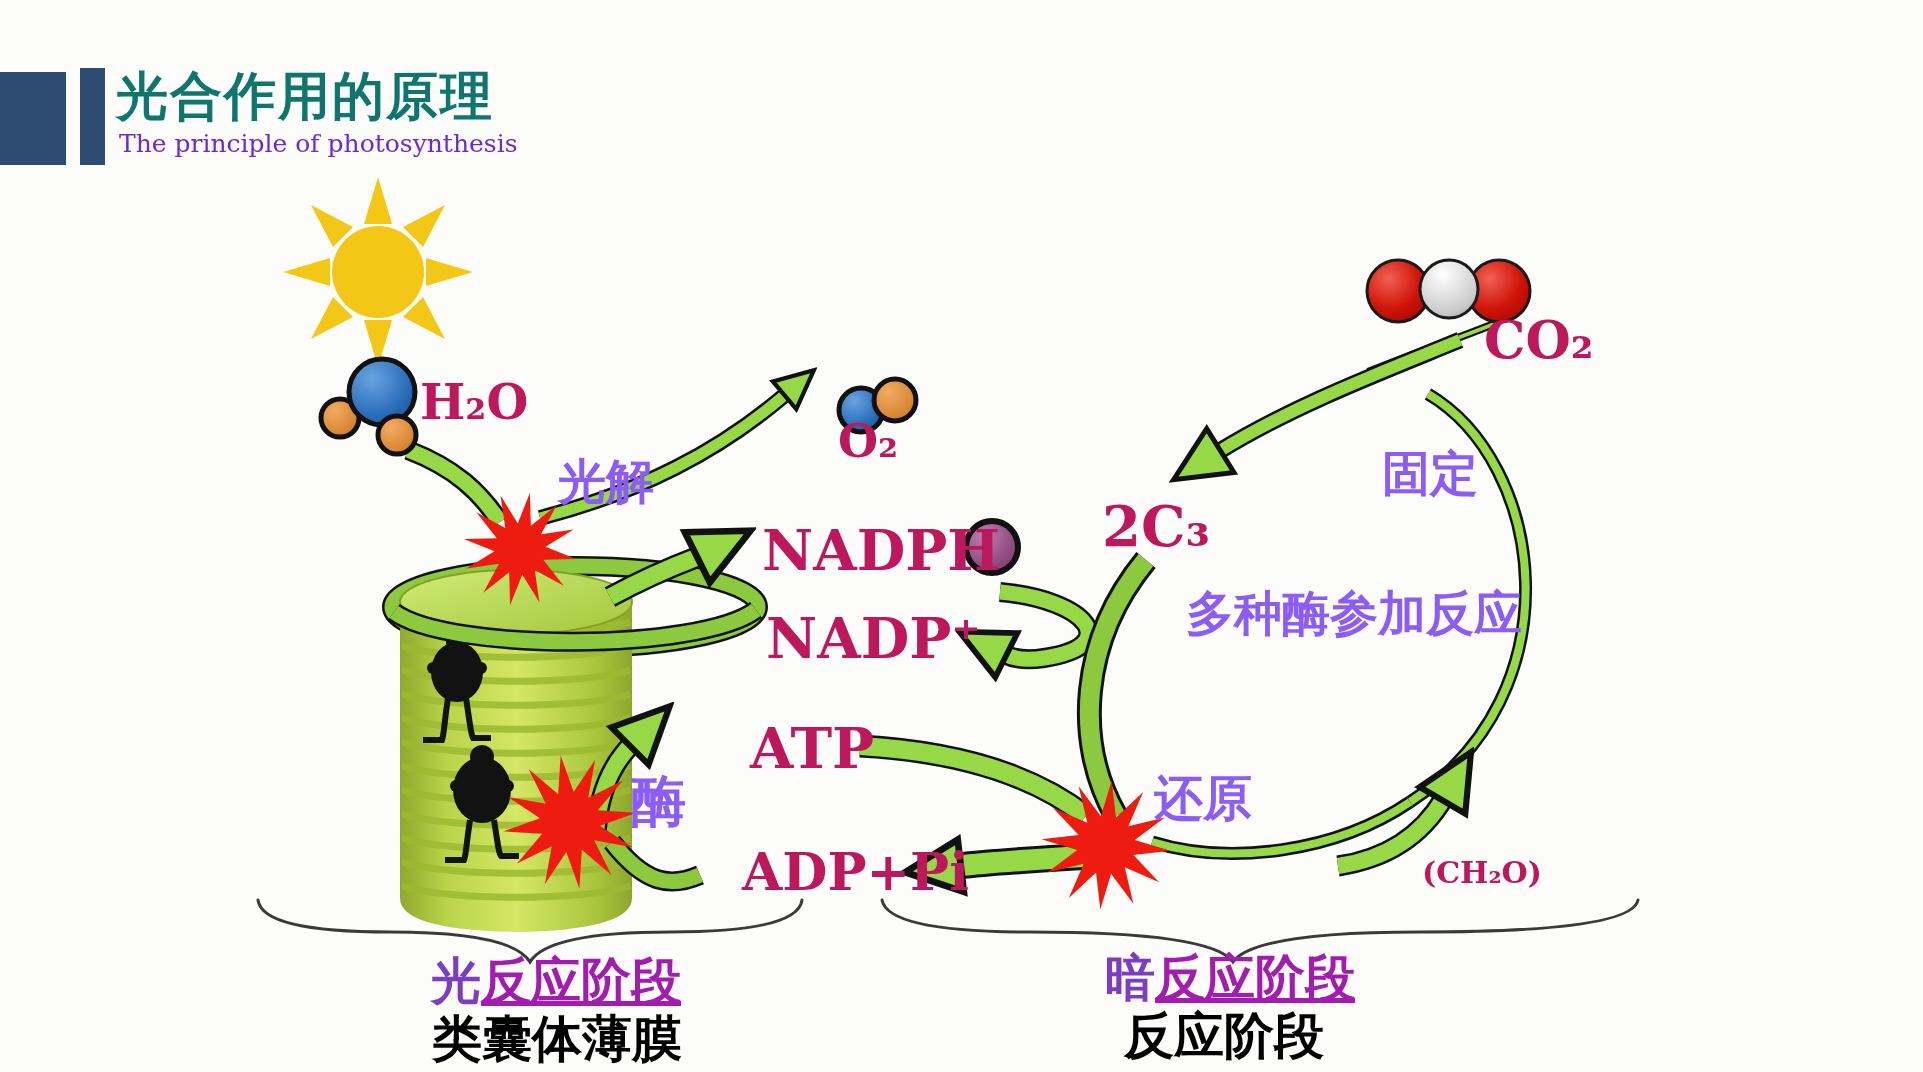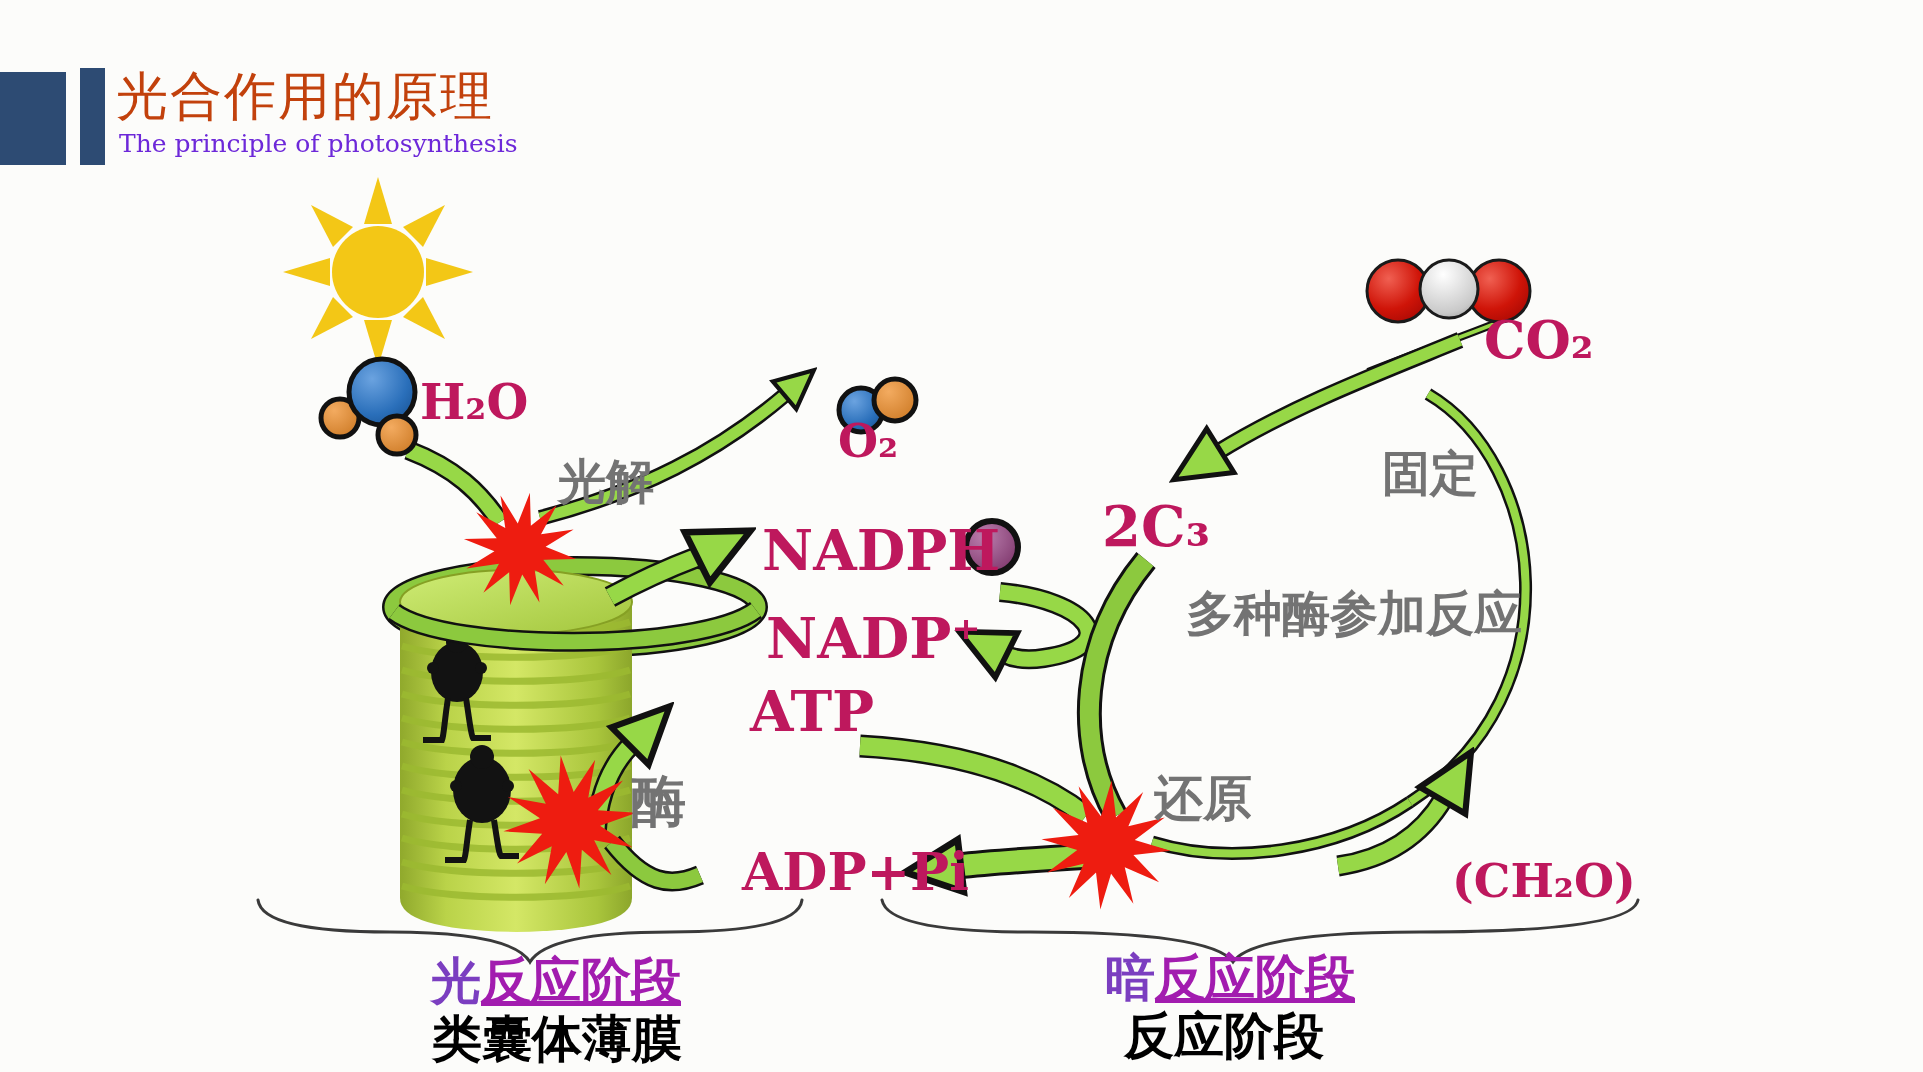--- a/index.html
+++ b/index.html
@@ -7,22 +7,22 @@
     width:1923px;height:1072px;position:relative;overflow:hidden;
     background:#fcfcfa;
     font-family:"Liberation Sans","DejaVu Sans",sans-serif;
   }
   #scene{position:absolute;left:0;top:0;width:1923px;height:1072px;}
   .txt{position:absolute;line-height:1;white-space:nowrap;}
   .formula{
     font-family:"DejaVu Serif","Liberation Serif",serif;
     font-weight:bold;color:#be185d;
   }
-  .cjk{font-weight:bold;color:#737373;}
-  .title-cn{font-size:52px;color:#c2410c;font-weight:400;letter-spacing:2px;}
+  .cjk{font-weight:bold;color:#8b5cf6;}
+  .title-cn{font-size:52px;color:#0f766e;font-weight:700;letter-spacing:2px;}
   .title-en{font-family:"DejaVu Serif","Liberation Serif",serif;font-size:25px;color:#6d28d9;}
   .stage-line{font-weight:bold;font-size:50px;transform:translateX(-50%);}
   .stage-prefix{color:#7b3ec0;}
   .stage-rest{color:#a21caf;text-decoration:underline;}
   .stage-loc{color:#000000;}
   .navy{position:absolute;background:#2d4b73;}
 </style>
 </head>
 <body>
 
@@ -237,25 +237,25 @@
   </g>
 </svg>
 
 <div class="txt title-cn" style="left:116px;top:70px;">光合作用的原理</div>
 <div class="txt title-en" style="left:119px;top:131px;">The principle of photosynthesis</div>
 
 <div class="txt formula" style="left:420px;top:378px;font-size:48px;">H₂O</div>
 <div class="txt formula" style="left:838px;top:418px;font-size:46px;">O₂</div>
 <div class="txt formula" style="left:762px;top:522px;font-size:56px;">NADPH</div>
 <div class="txt formula" style="left:766px;top:610px;font-size:56px;">NADP⁺</div>
-<div class="txt formula" style="left:750px;top:683px;font-size:56px;">ATP</div>
+<div class="txt formula" style="left:750px;top:720px;font-size:56px;">ATP</div>
 <div class="txt formula" style="left:694px;top:846px;font-size:52px;margin-left:48px;">ADP+Pi</div>
 <div class="txt formula" style="left:1484px;top:314px;font-size:52px;">CO₂</div>
 <div class="txt formula" style="left:1102px;top:498px;font-size:56px;">2C₃</div>
-<div class="txt formula" style="left:1452px;top:858px;font-size:46px;">(CH₂O)</div>
+<div class="txt formula" style="left:1422px;top:858px;font-size:30px;">(CH₂O)</div>
 
 <div class="txt cjk" style="left:558px;top:458px;font-size:48px;">光解</div>
 <div class="txt cjk" style="left:631px;top:774px;font-size:55px;">酶</div>
 <div class="txt cjk" style="left:1382px;top:450px;font-size:48px;">固定</div>
 <div class="txt cjk" style="left:1186px;top:590px;font-size:48px;">多种酶参加反应</div>
 <div class="txt cjk" style="left:1154px;top:738px;font-size:49px;margin-top:36px;">还原</div>
 
 <div class="txt stage-line" style="left:556px;top:956px;">
   <span class="stage-prefix">光</span><span class="stage-rest">反应阶段</span>
 </div>

